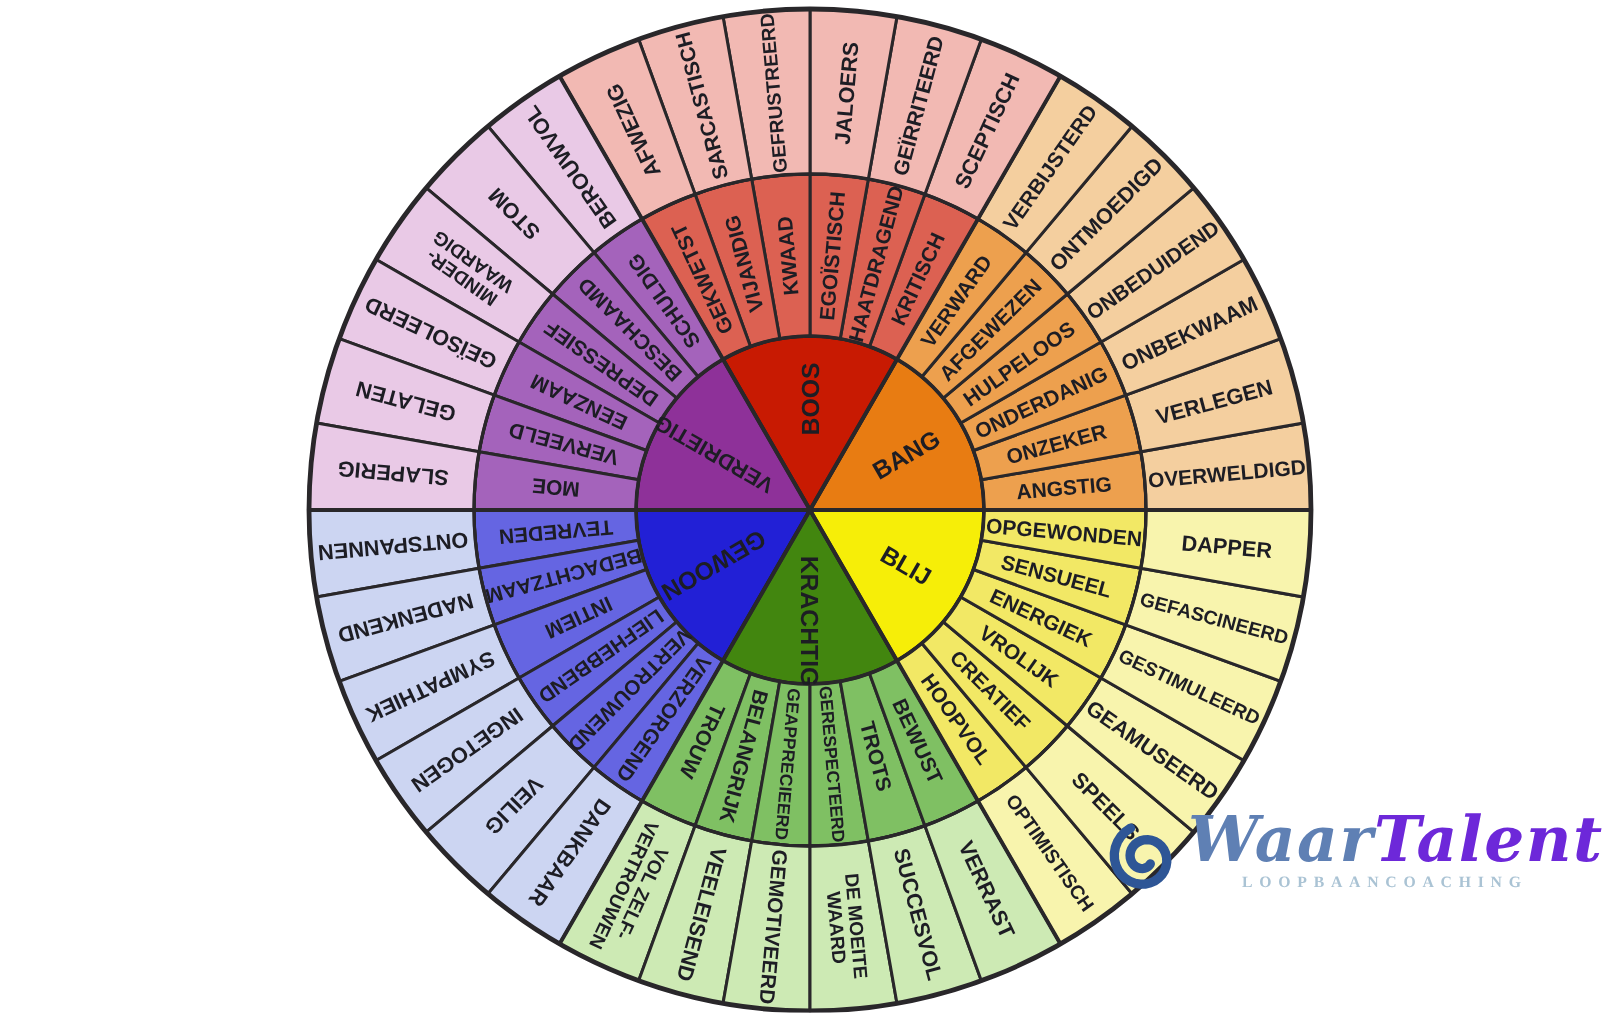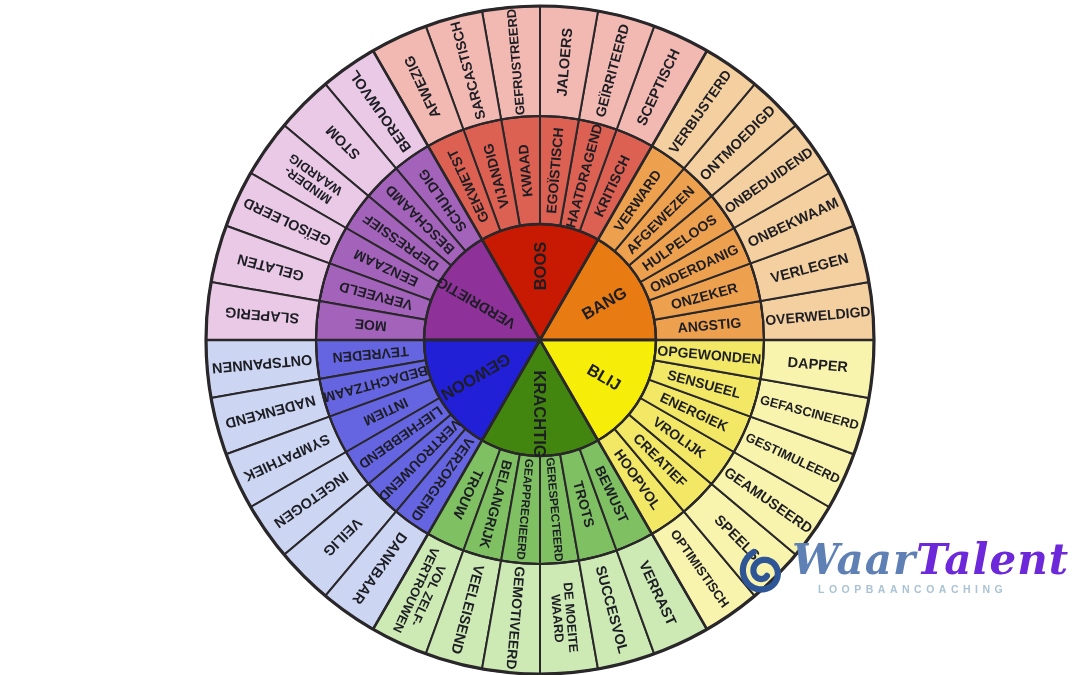--- a/index.html
+++ b/index.html
@@ -23,26 +23,26 @@
   .logo-words{
     font-family:"DejaVu Serif", serif;
     font-style:italic;
     font-weight:bold;
     font-size:42px;
     line-height:1.05;
     white-space:nowrap;
     letter-spacing:1px;
   }
   .logo-sub{
-    font-family:Liberation Sans, sans-serif;
+    font-family:Liberation Serif, serif;
     font-size:10.5px;
     font-weight:bold;
     letter-spacing:4.5px;
     margin-top:1px;
-    margin-left:26px;
+    margin-left:36px;
     white-space:nowrap;
   }
 </style>
 </head>
 <body>
 
 <div id="stage">
   <svg id="wheel" width="1080" height="675" viewBox="0 0 1080 675" xmlns="http://www.w3.org/2000/svg">
       <path d="M540,340 L656,340 A116,116 0 0 0 598,239.54105316100512 Z" fill="#e87c12" stroke="#29272a" stroke-width="2.4" stroke-linejoin="round"></path>
       <path d="M764,340 A224,224 0 0 0 760.5969366747346,301.1028082026076 L654.2376993494162,319.8568113906361 A116,116 0 0 1 656,340 Z" fill="#eda04e" stroke="#29272a" stroke-width="2" stroke-linejoin="round"></path>

